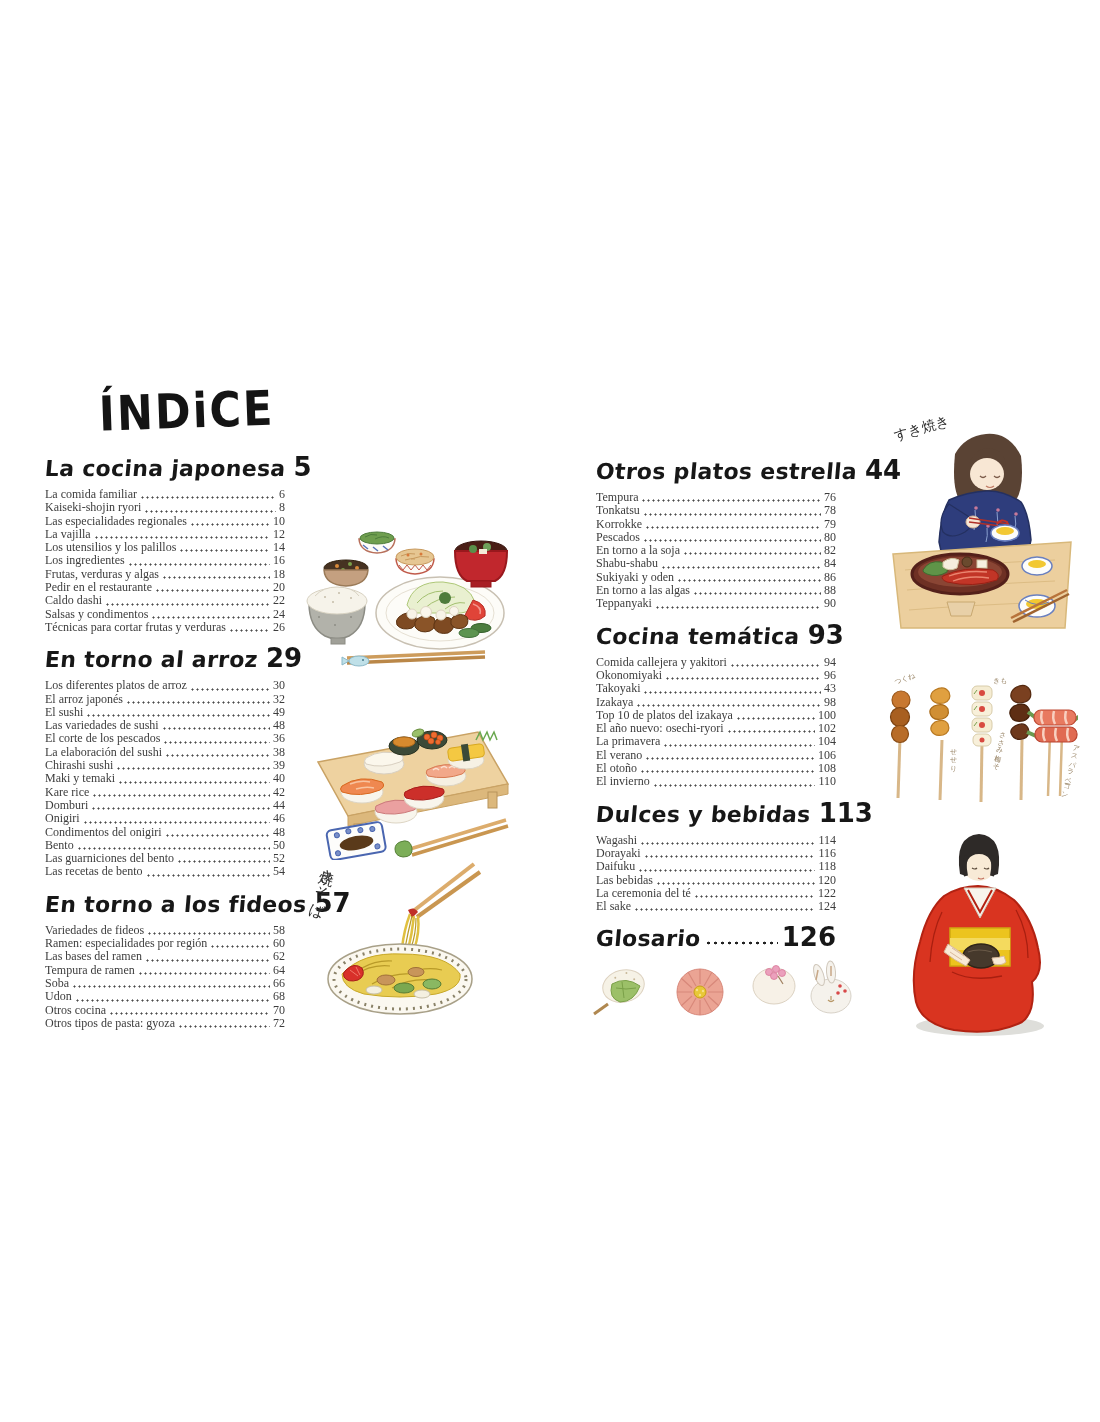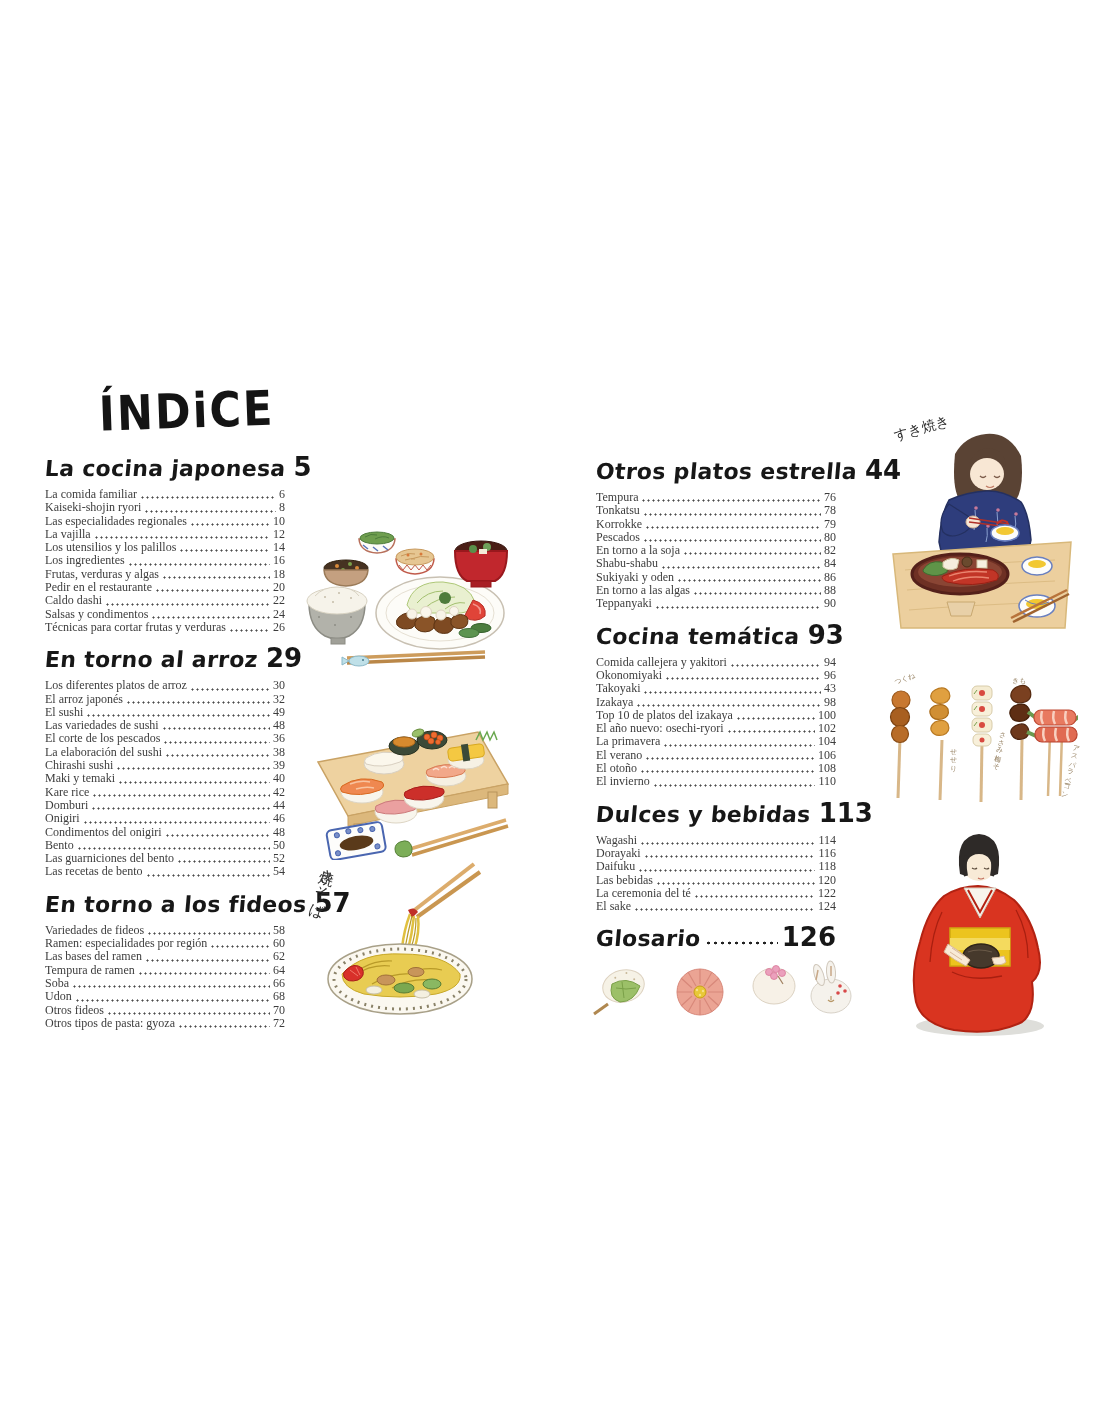--- a/index.html
+++ b/index.html
@@ -221,21 +221,21 @@
             <span class="entry-label">Soba</span>
             <span class="entry-dots"></span>
             <span class="entry-page">66</span>
           </div>
           <div class="toc-entry">
             <span class="entry-label">Udon</span>
             <span class="entry-dots"></span>
             <span class="entry-page">68</span>
           </div>
           <div class="toc-entry">
-            <span class="entry-label">Otros fideos</span>
+            <span class="entry-label">Otros cocina</span>
             <span class="entry-dots"></span>
             <span class="entry-page">70</span>
           </div>
           <div class="toc-entry">
             <span class="entry-label">Otros tipos de pasta: gyoza</span>
             <span class="entry-dots"></span>
             <span class="entry-page">72</span>
           </div>
         </div>
       </div>
@@ -688,21 +688,21 @@
         <rect x="157" y="49" width="42" height="15" rx="7" fill="#e06a52" stroke="#b84430" stroke-width="1.2"></rect>
         <g stroke="#f8d0c0" stroke-width="2.5" fill="none">
           <path d="M164 33 q-2 7 1 13 M176 33 q-2 7 1 13 M188 33 q-2 7 1 13"></path>
           <path d="M166 50 q-2 7 1 13 M178 50 q-2 7 1 13 M190 50 q-2 7 1 13"></path>
         </g>
       </g>
     </svg>
     <span class="skewer-label" style="left:16px;top:-4px;transform:rotate(-18deg);">つくね</span>
     <span class="skewer-label sl-v" style="left:70px;top:66px;">せせり</span>
     <span class="skewer-label sl-v" style="left:117px;top:48px;transform:rotate(12deg);">ささみ梅しそ</span>
-    <span class="skewer-label" style="left:134px;top:-2px;">きも</span>
+    <span class="skewer-label" style="left:115px;top:-2px;">きも</span>
     <span class="skewer-label sl-v" style="left:188px;top:62px;transform:rotate(14deg);">アスパラベーコン</span>
   </div>
 
   <div class="illus" style="left:882px;top:822px;width:190px;height:222px;">
     <svg width="190" height="222" viewBox="0 0 190 222">
       <ellipse cx="98" cy="204" rx="64" ry="10" fill="#dededa"></ellipse>
 
       <path d="M62 74 Q46 88 38 120 Q28 152 34 180 Q40 202 72 208 Q112 214 140 200 Q154 190 150 160 Q162 150 156 126 Q150 96 132 78 Q114 64 96 64 Q78 64 62 74Z" fill="#d93420" stroke="#b22212" stroke-width="2"></path>
       <g stroke="#a81f10" stroke-width="1.3" fill="none">
         <path d="M60 90 Q50 110 48 140 M134 88 Q146 110 146 136 M70 150 Q90 160 120 154"></path>

